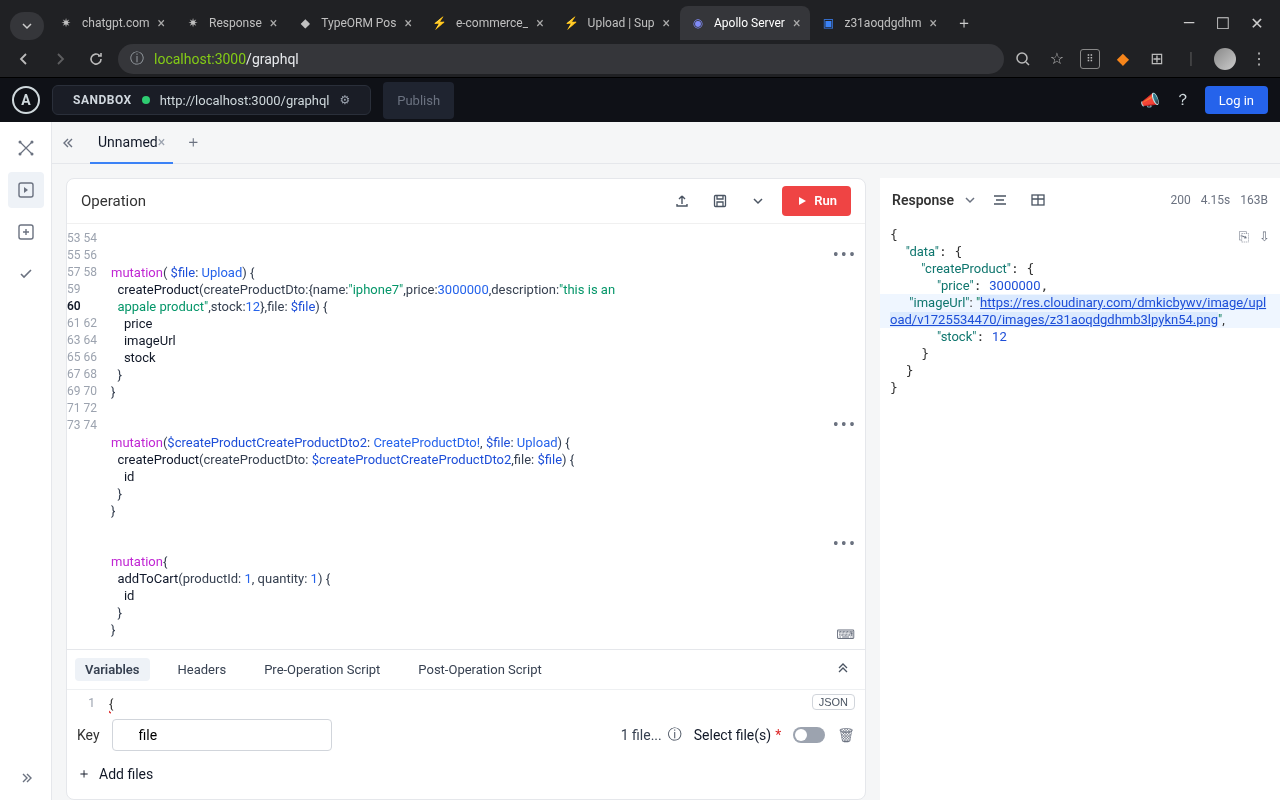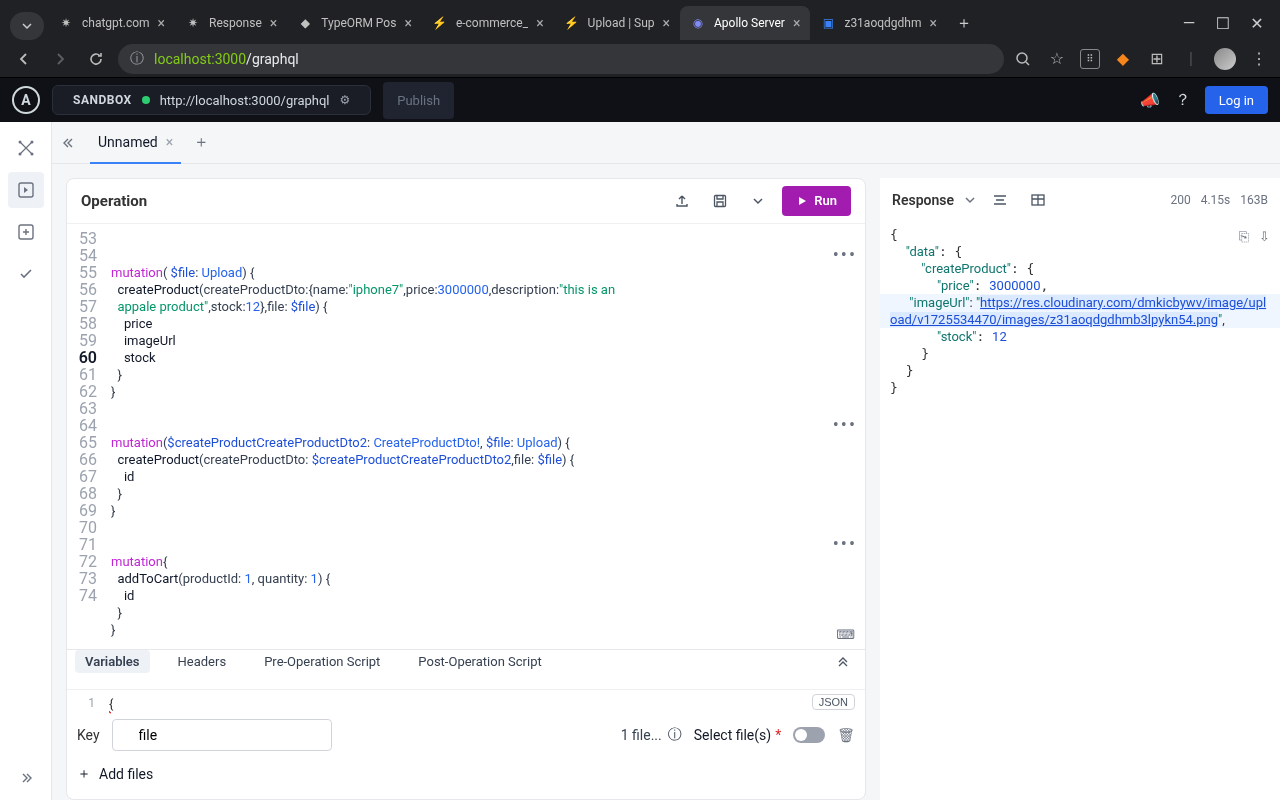--- a/index.html
+++ b/index.html
@@ -35,48 +35,48 @@
   .login-btn{background:#2563eb;color:#fff;border:none;height:28px;padding:0 14px;border-radius:4px;font-weight:400;font-size:13px}
   
   .app{display:flex;height:calc(800px - 40px - 38px - 44px);background:#f5f6f7}
   .leftrail{width:52px;background:#fff;border-right:1px solid #e5e7eb;display:flex;flex-direction:column;align-items:center;padding-top:8px;gap:6px}
   .rail-ic{width:36px;height:36px;display:flex;align-items:center;justify-content:center;color:#6b7280;border-radius:4px}
   .rail-ic.active{background:#eef2f7}
   .rail-bottom{margin-top:auto;padding-bottom:8px}
   .main{flex:1;display:flex;flex-direction:column;min-width:0}
   .doc-tabs{display:flex;align-items:center;height:42px;padding:0 10px;gap:12px;border-bottom:1px solid #e5e7eb;background:#f5f6f7}
   .chev{color:#6b7280}
-  .doc-tab{display:flex;align-items:center;gap:8px;height:42px;padding:0 8px;color:#111827;font-size:14px;border-bottom:2px solid #3b82f6}
+  .doc-tab{display:flex;align-items:center;height:42px;padding:0 8px;color:#111827;font-size:14px;border-bottom:2px solid #3b82f6}
   .doc-tab .x{color:#9ca3af}
   .plus{color:#6b7280}
   .workspace{flex:1;display:flex;gap:0;min-height:0;padding:14px 0 0 14px}
   
   .op-panel{flex:1;background:#fff;border:1px solid #e5e7eb;border-radius:8px;display:flex;flex-direction:column;min-width:0;margin-right:14px;margin-bottom:0;overflow:hidden}
   .op-head{display:flex;align-items:center;height:44px;padding:0 14px;gap:10px;border-bottom:1px solid transparent}
-  .op-head h3{font-size:15px;font-weight:700}
+  .op-head h3{font-size:15px;font-weight:400}
   .op-head .spacer{flex:1}
   .ic-btn{width:28px;height:28px;display:flex;align-items:center;justify-content:center;color:#4b5563;border-radius:4px}
-  .run-btn{background:#a21caf;color:#fff;border:none;height:30px;padding:0 14px;border-radius:4px;font-weight:600;font-size:13px;display:flex;align-items:center;gap:6px}
+  .run-btn{background:#ef4444;color:#fff;border:none;height:30px;padding:0 14px;border-radius:4px;font-weight:600;font-size:13px;display:flex;align-items:center;gap:6px}
   .editor{flex:1;display:flex;min-height:0;position:relative;font-family:ui-monospace,Menlo,Consolas,monospace;font-size:13px;border-top:1px solid #f0f0f0}
-  .gutter{width:36px;text-align:right;color:#9ca3af;padding:6px 6px 6px 0;user-select:none;line-height:17px;font-size:16px}
+  .gutter{width:36px;text-align:left;color:#9ca3af;padding:6px 6px 6px 0;user-select:none;line-height:17px;font-size:12px}
   .code{flex:1;padding:6px 8px;white-space:pre;overflow:auto;line-height:17px;position:relative}
   .kw{color:#c026d3}
   .type{color:#2563eb}
   .arg{color:#1d4ed8}
   .str{color:#059669}
   .num{color:#2563eb}
   .pn{color:#374151}
   .fld{color:#111827}
   .call{color:#0f172a}
   .action-dots{position:absolute;right:8px;color:#6b7280;font-size:18px;letter-spacing:2px}
   .kb-ic{position:absolute;right:10px;bottom:6px;color:#6b7280}
   .gutter-hl{color:#111827;font-weight:600}
   
   .vars-panel{border-top:1px solid #e5e7eb}
-  .vars-tabs{display:flex;align-items:flex-start;height:40px;padding:0 8px;gap:18px;border-bottom:1px solid #eef0f2}
+  .vars-tabs{display:flex;align-items:center;height:40px;padding:0 8px;gap:18px;border-bottom:1px solid #eef0f2}
   .vtab{font-size:13px;color:#374151;padding:4px 10px;border-radius:4px}
   .vtab.active{background:#eef2f7;font-weight:600}
   .vars-body{padding:6px 10px 10px 10px;font-family:ui-monospace,Menlo,Consolas,monospace;font-size:13px;position:relative}
   .json-badge{position:absolute;right:10px;top:4px;border:1px solid #d1d5db;border-radius:4px;font-size:11px;padding:1px 6px;color:#4b5563;font-family:-apple-system,sans-serif}
   .vars-gutterline{display:flex;gap:14px;align-items:flex-start}
   .vars-gutterline .ln{color:#9ca3af;width:18px;text-align:right;font-size:12px}
   .filekey{display:flex;align-items:center;gap:12px;font-family:-apple-system,sans-serif;font-size:14px;padding:8px 0}
   .filekey input{height:32px;border:1px solid #d1d5db;border-radius:4px;padding:0 26px;width:220px;font-size:14px}
   .filekey .info{display:flex;align-items:center;gap:6px;color:#374151}
   .filekey .sel{display:flex;align-items:center;gap:4px;color:#111827}

